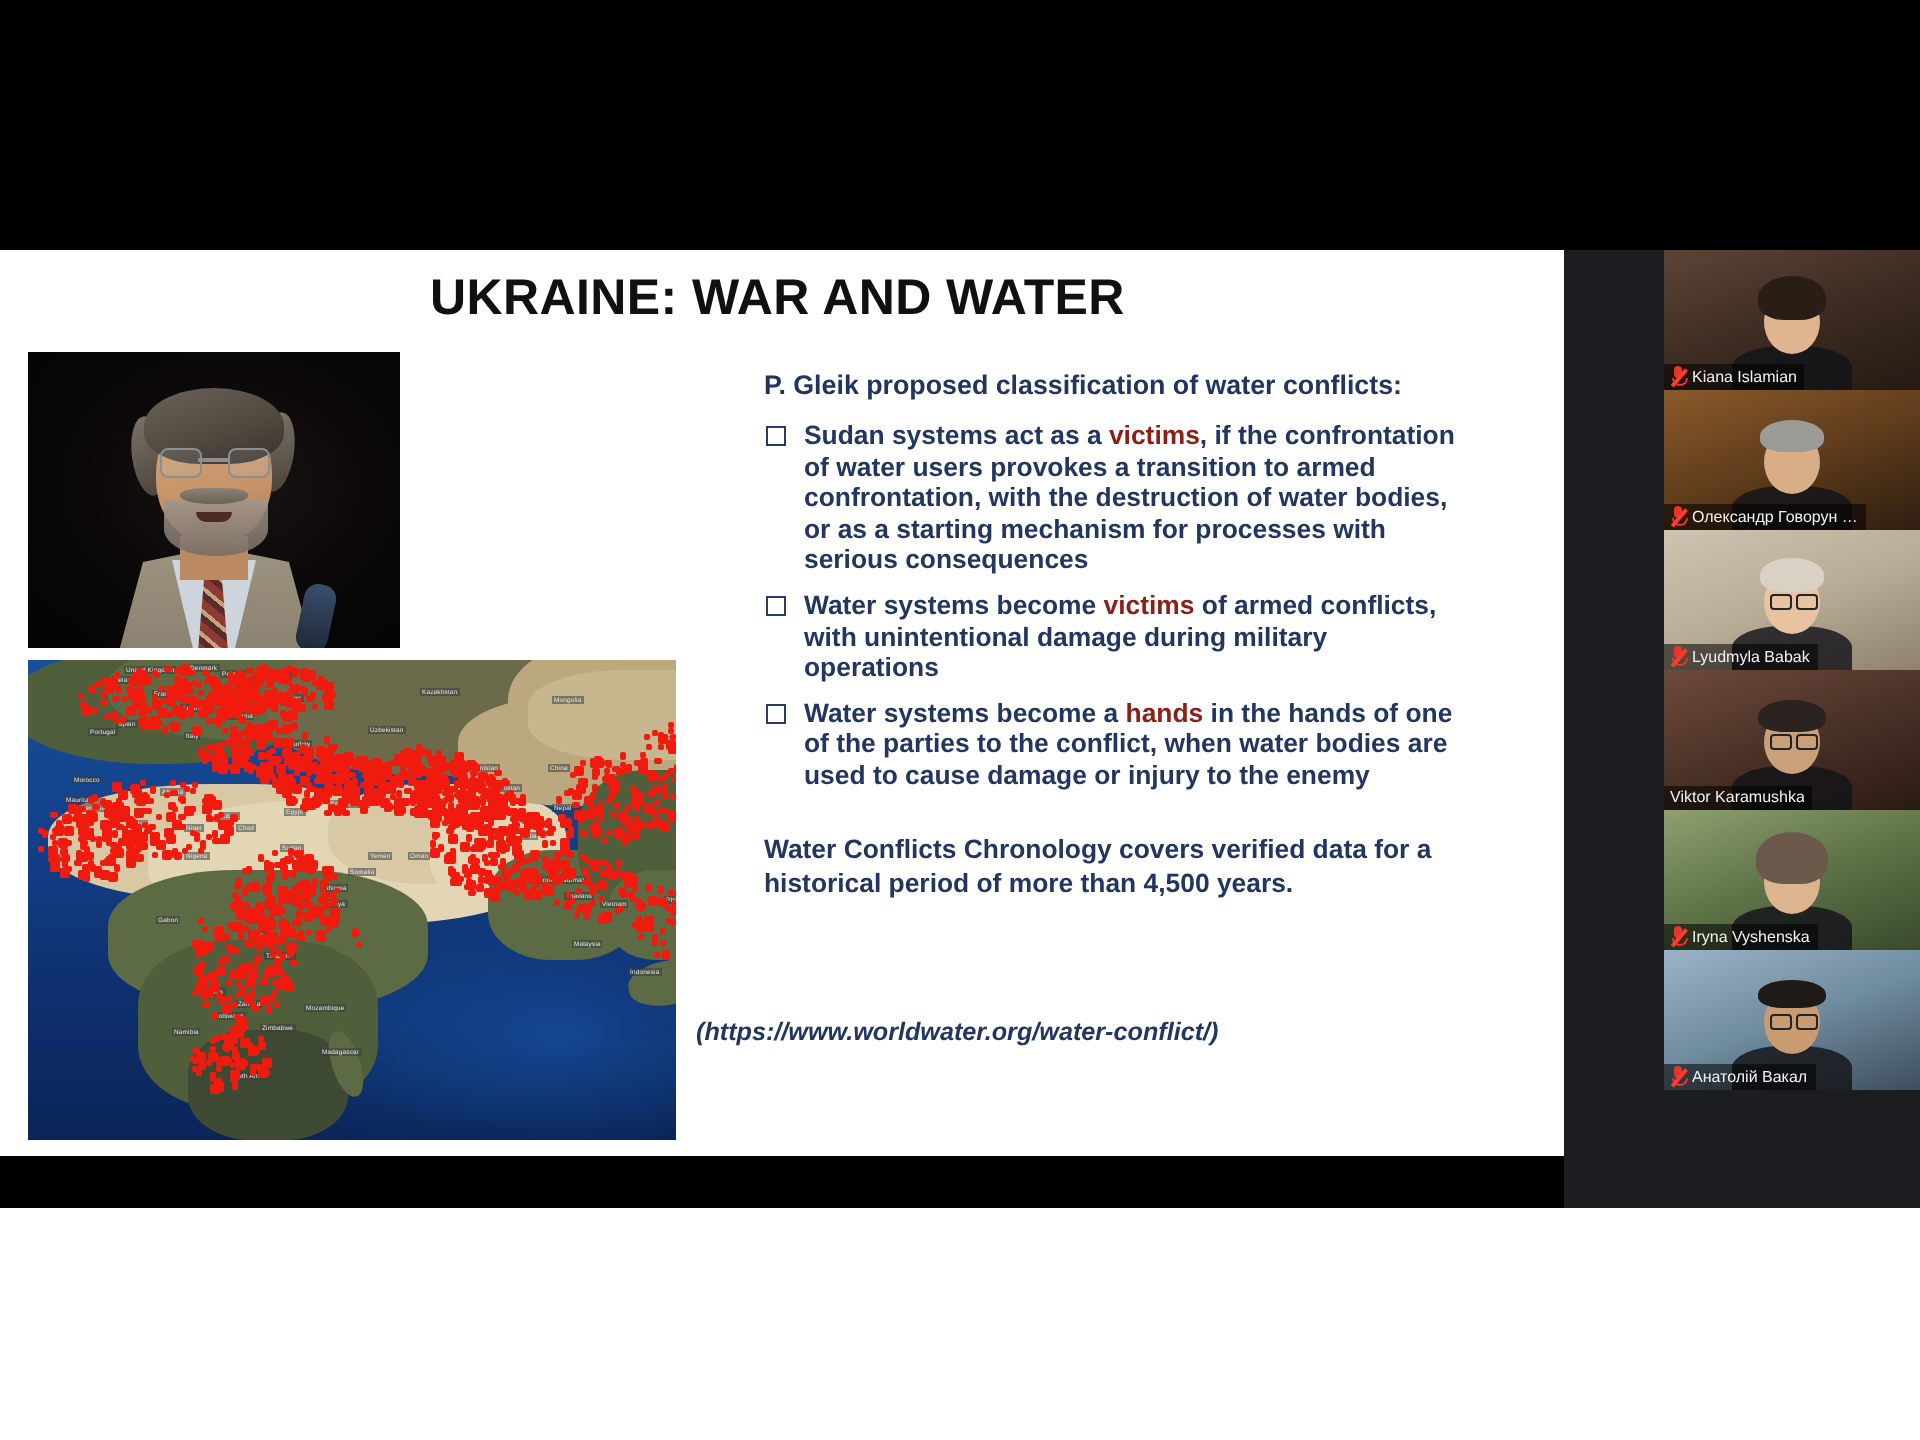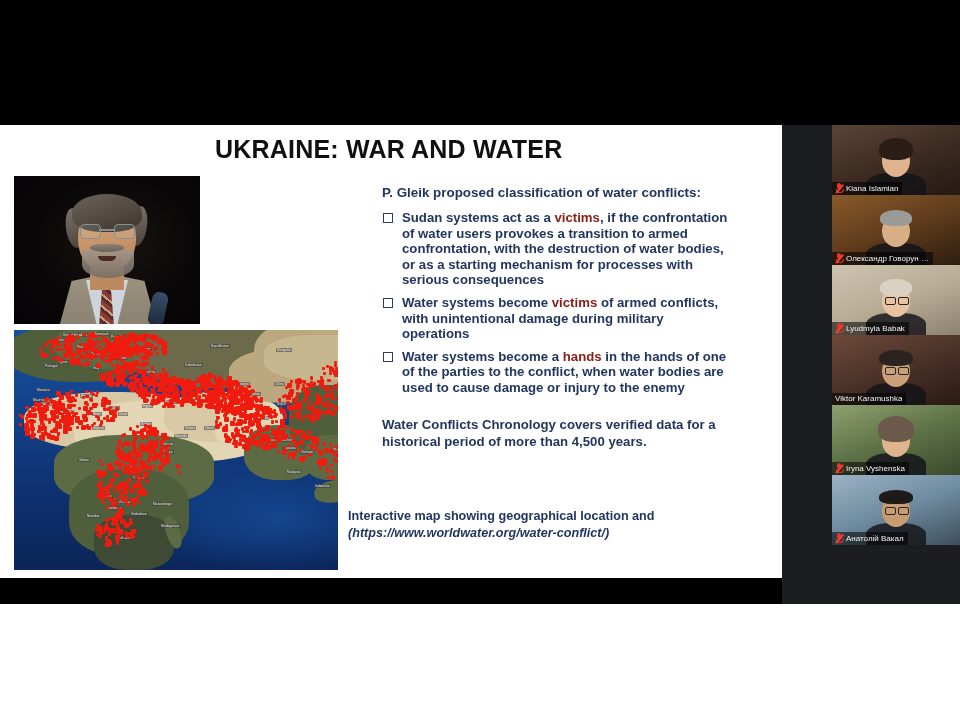--- a/index.html
+++ b/index.html
@@ -2048,21 +2048,20 @@
       <h3>P. Gleik proposed classification of water conflicts:</h3>
       <ul class="bullets" id="bullets">
           <li><span class="sq"></span><span>Sudan systems act as a </span><span class="hl">victims</span><span>, if the confrontation of water users provokes a transition to armed confrontation, with the destruction of water bodies, or as a starting mechanism for processes with serious consequences</span></li>
           <li><span class="sq"></span><span>Water systems become </span><span class="hl">victims</span><span> of armed conflicts, with unintentional damage during military operations</span></li>
           <li><span class="sq"></span><span>Water systems become a </span><span class="hl">hands</span><span> in the hands of one of the parties to the conflict, when water bodies are used to cause damage or injury to the enemy</span></li>
         </ul>
       <div class="para">Water Conflicts Chronology covers verified data for a historical period of more than 4,500 years.</div>
     </div>
 
     <div class="caption">
-      <div>Interactive map showing geographical location and</div>
       <div class="url">(https://www.worldwater.org/water-conflict/)</div>
     </div>
 
   </div>
 
   <div class="letterbox-bottom"></div>
   <div class="letterbox-bottom2"></div>
 
   <div class="sidebar">
     <div class="tiles" id="tiles">

